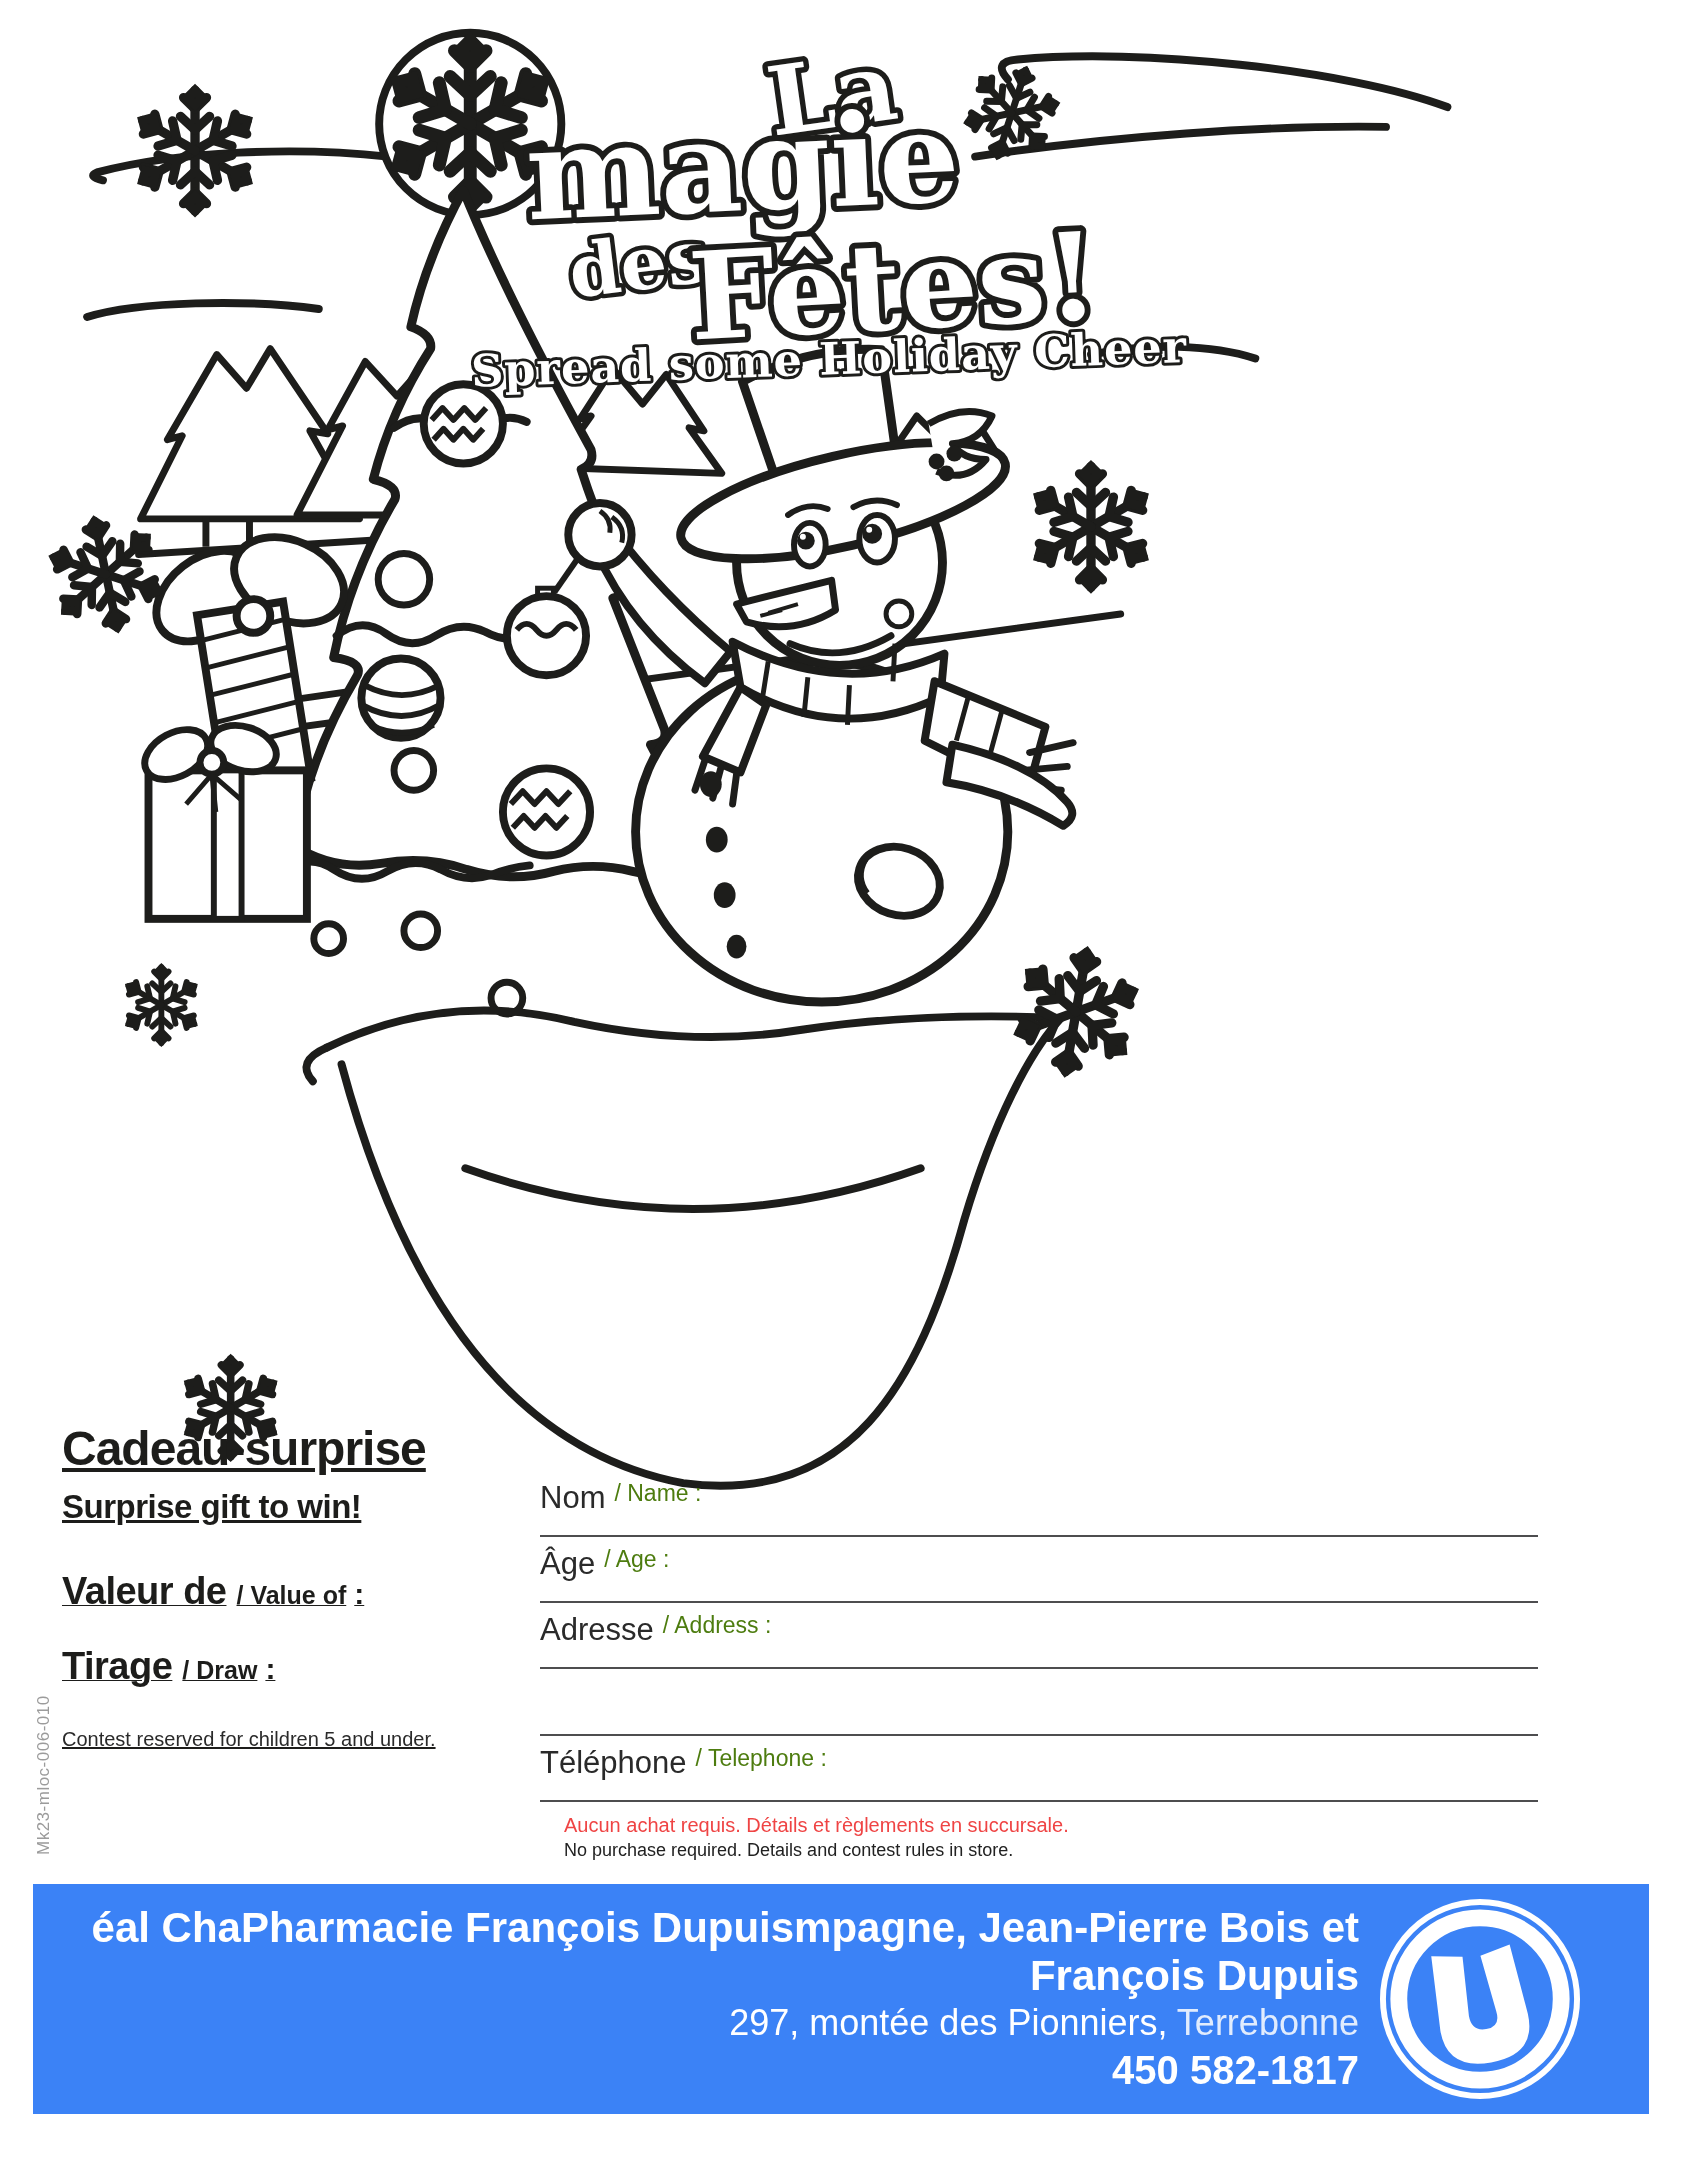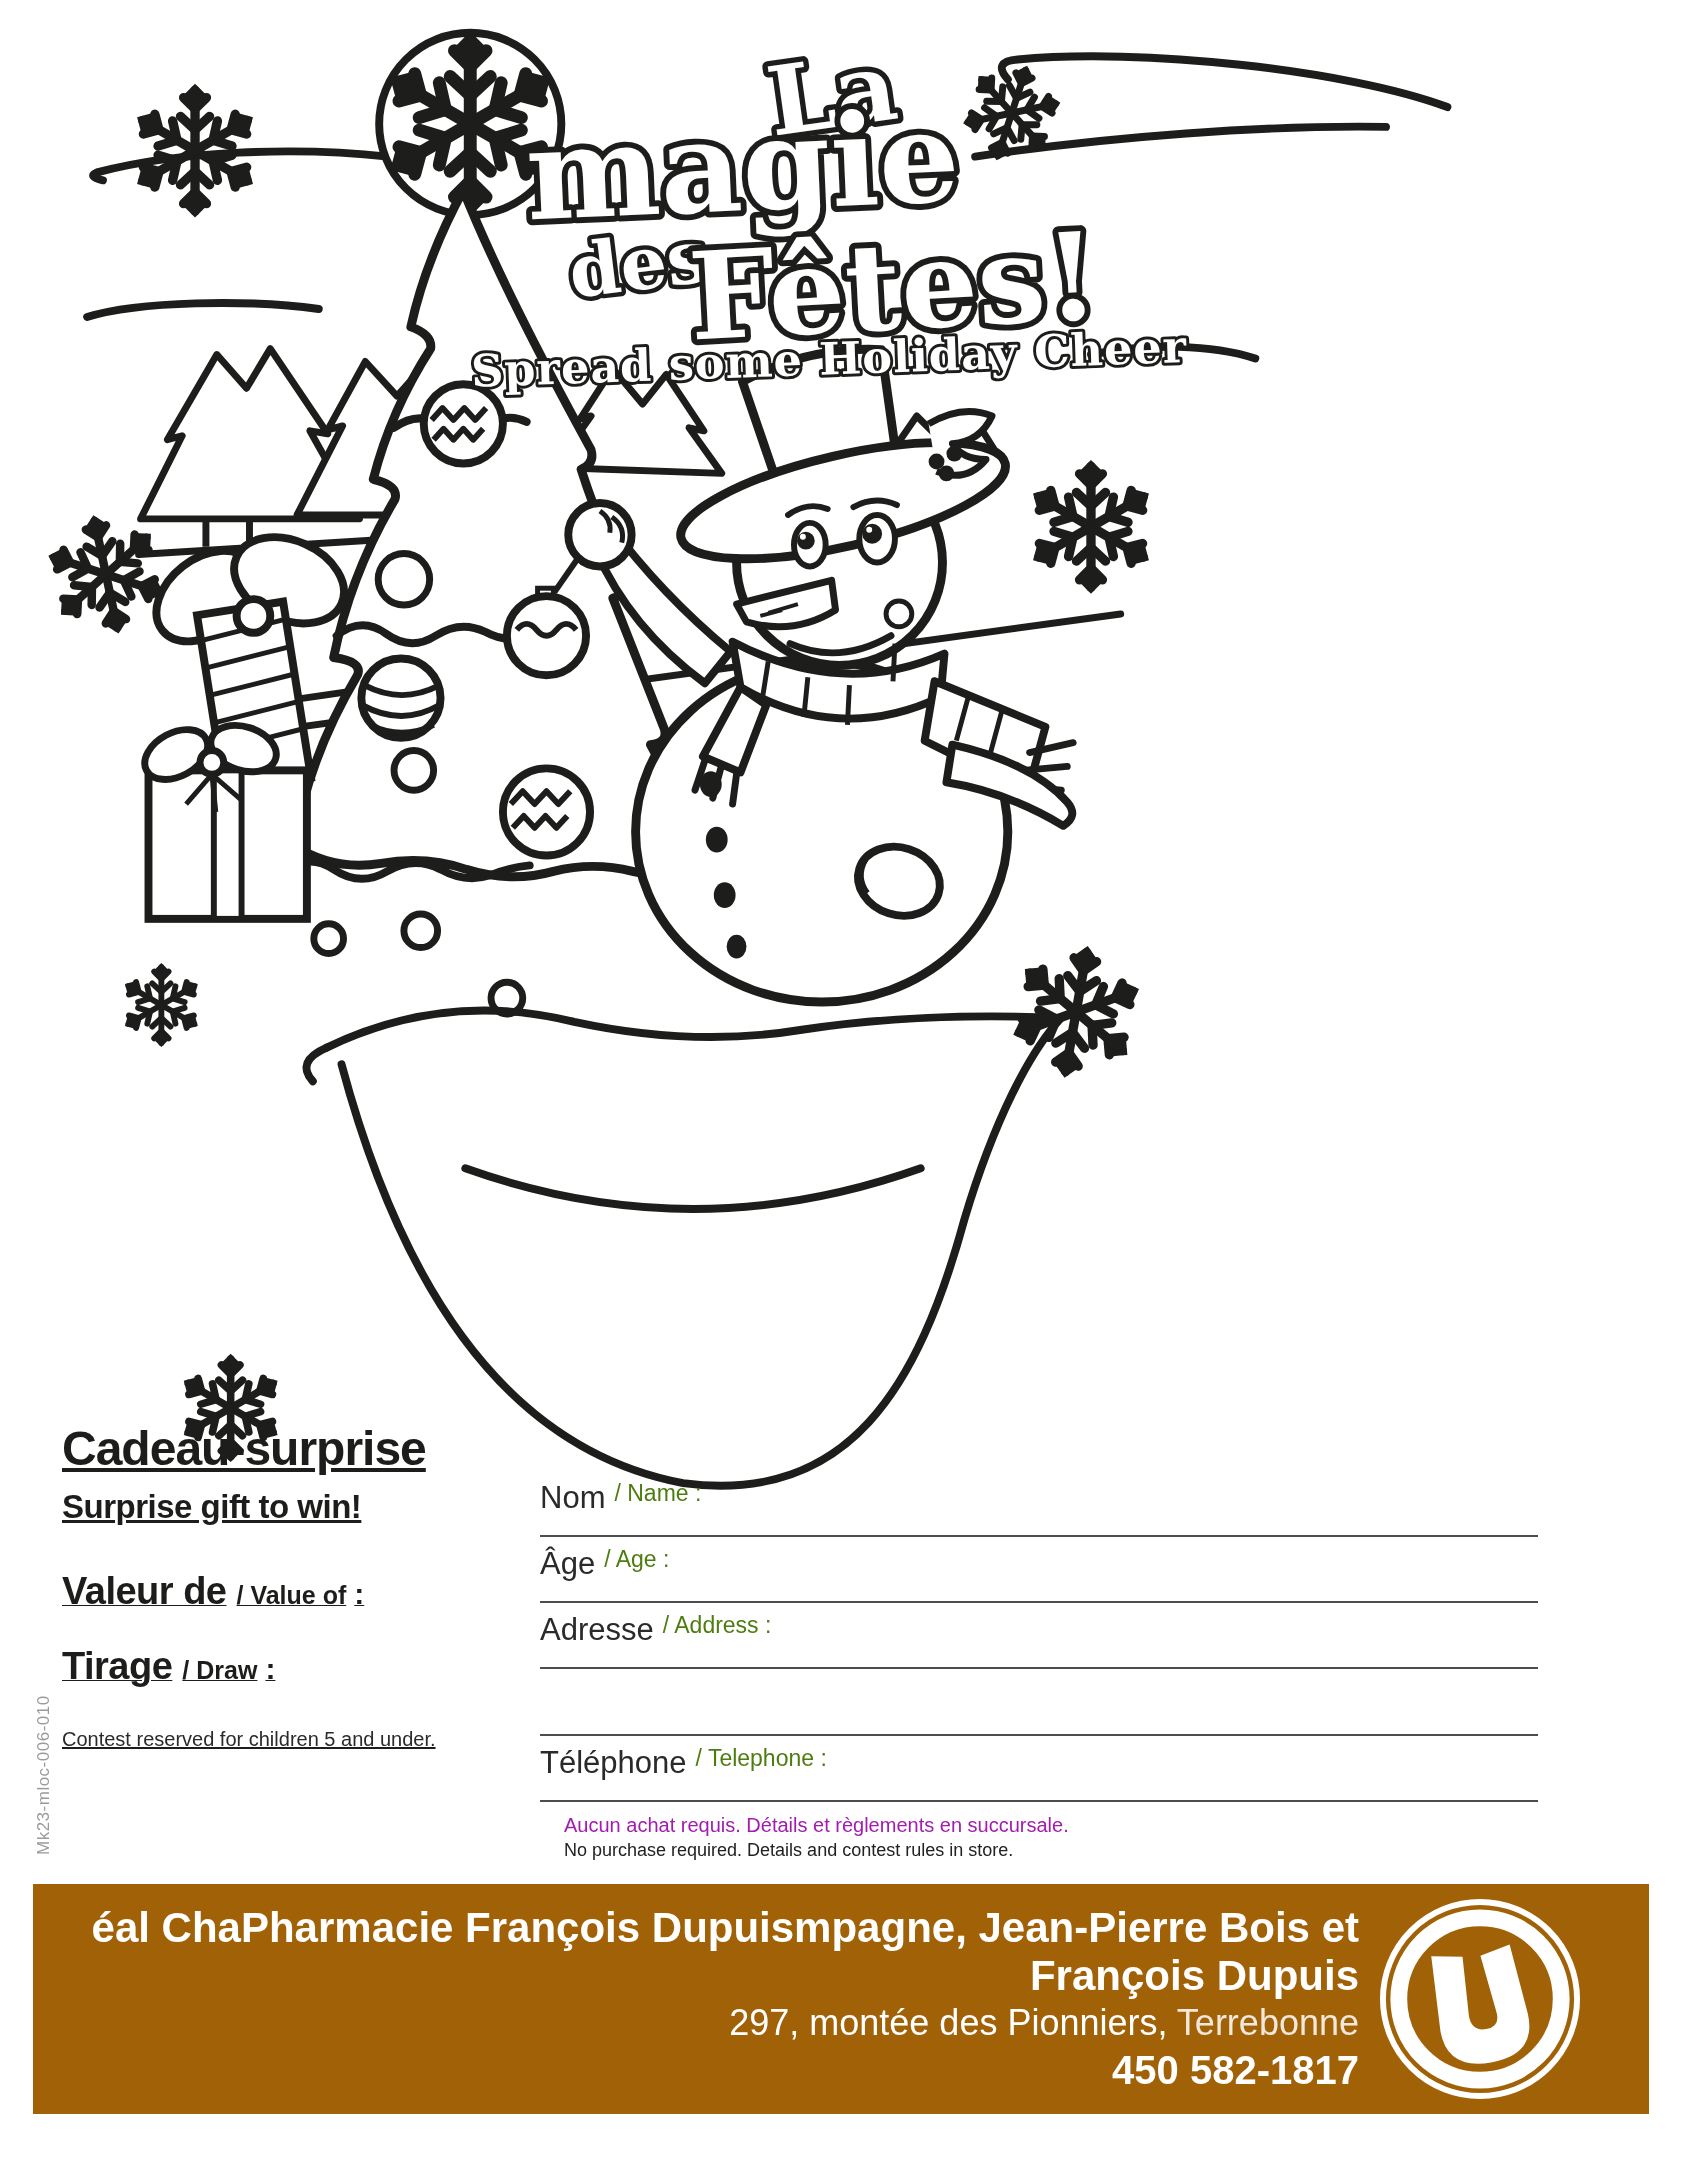--- a/index.html
+++ b/index.html
@@ -26,34 +26,34 @@
 
   
   .field {
     position:absolute; left:540px; width:998px;
     border-bottom:2.5px solid #4d4d4f;
     display:flex; align-items:flex-start; padding-bottom:7px;
   }
   .lbl-fr { font-size:31px; color:#2a2a2a; }
   .lbl-en { font-size:23px; color:#4d7c0f; margin-left:9px; }
   .fine-print { position:absolute; left:564px; top:1814px; }
-  .fine-fr { font-size:20px; color:#a21caf; }
+  .fine-fr { font-size:20px; color:#ef4444; }
   .fine-en { font-size:18px; color:#222; margin-top:3px; }
 
   
   .side-code {
     position:absolute; left:34px; top:1855px;
     transform:rotate(-90deg); transform-origin:0 0;
     font-size:17px; color:#9b9b9b; letter-spacing:0.5px; white-space:nowrap;
   }
 
   
   .footer {
     position:absolute; left:33px; top:1884px; width:1616px; height:230px;
-    background:#a16207;
+    background:#3b82f6;
   }
   .footer-text {
     position:absolute; top:20px; right:290px; text-align:right;
     color:#ffffff; white-space:nowrap;
   }
   .f-line1 { font-size:42px; font-weight:700; line-height:48px; }
   .f-line2 { font-size:42px; font-weight:700; line-height:48px; }
   .f-line3 { font-size:36px; font-weight:400; line-height:46px; }
   .f-city  { opacity:0.85; font-weight:400; }
   .f-phone { font-size:40px; font-weight:700; line-height:48px; }

